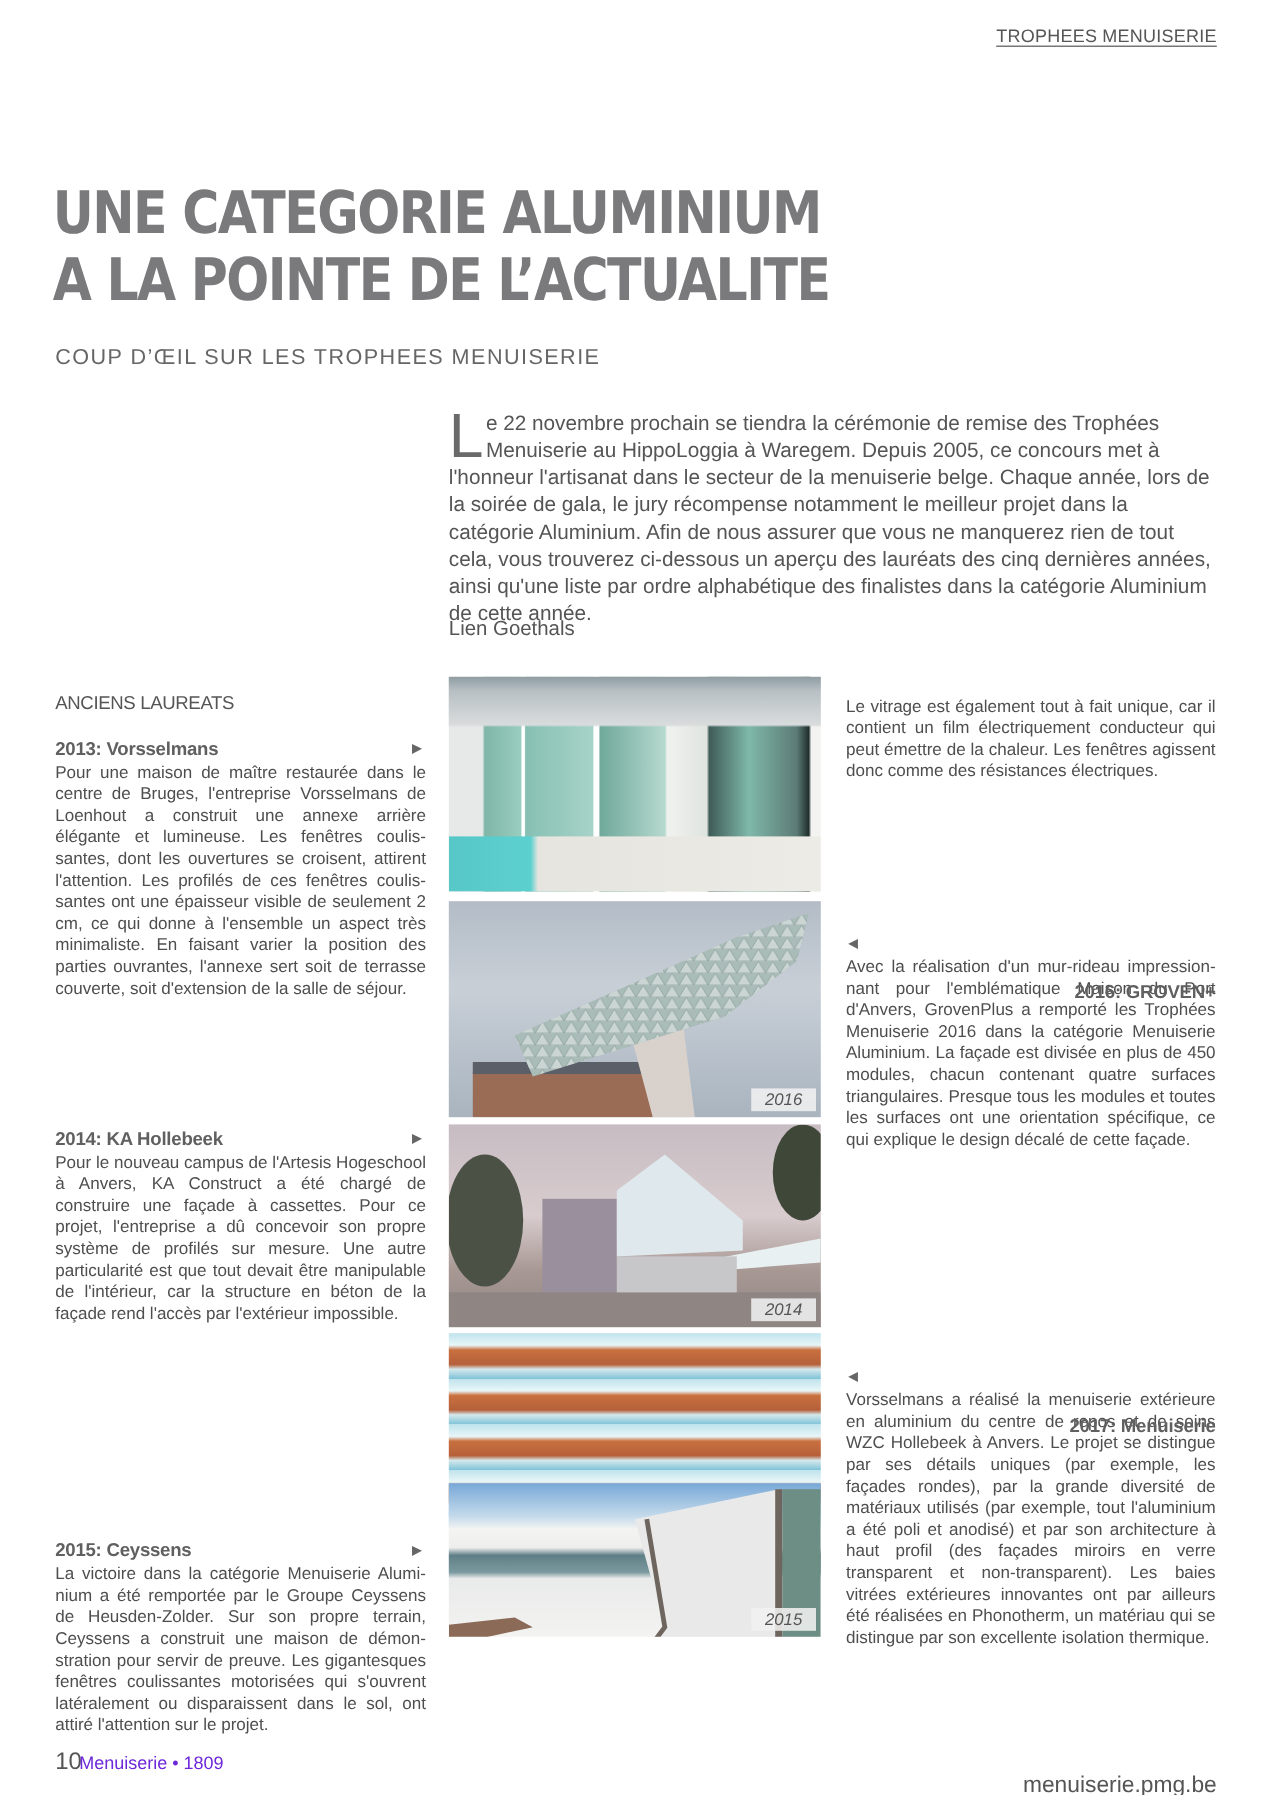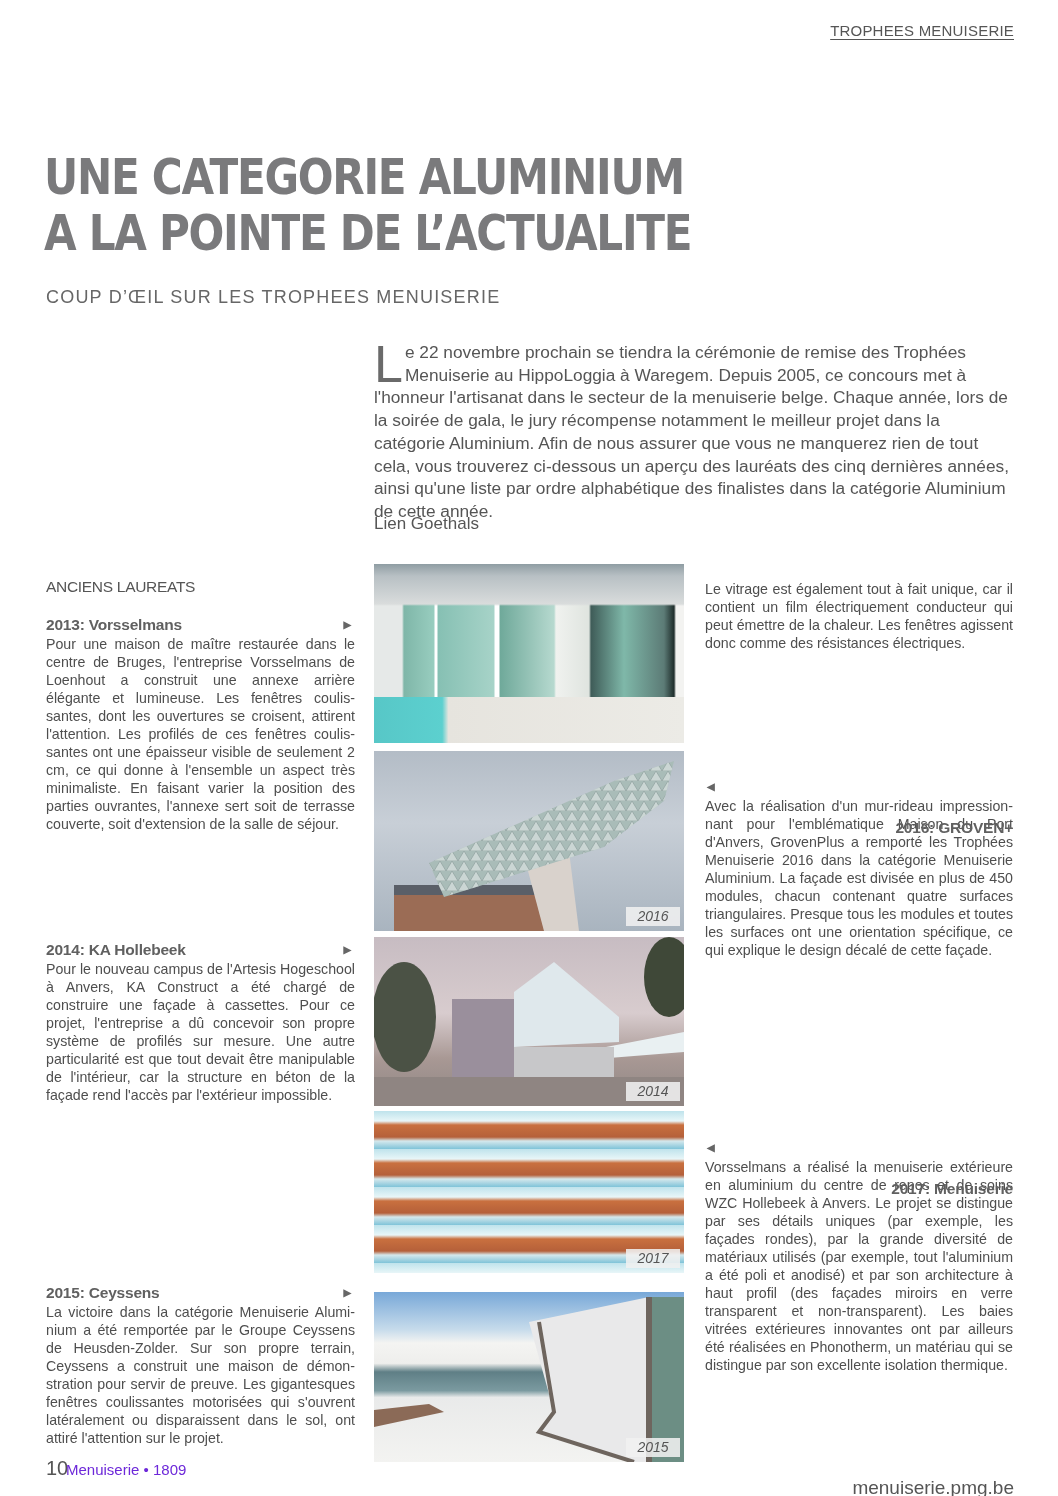--- a/index.html
+++ b/index.html
@@ -32,21 +32,21 @@
   .p2013 { top: 564px; height: 179px;
     background:
       linear-gradient(180deg, #8f9da3 0px, #b8c0c4 12px, #d9dcdc 40px, transparent 42px),
       linear-gradient(90deg, #e6e9e8 0px, #e6e9e8 28px, #7fb6a8 30px, #98cdbf 60px, #ffffff 61px, #ffffff 63px, #86c0b3 64px, #a7d3c8 120px, #ffffff 121px, #ffffff 125px, #6fa99a 126px, #b6d9cf 180px, #f0f2ef 182px, #dfe4df 215px, #3f5c58 217px, #7fb8a9 250px, #5c7b76 290px, #1f2e2c 300px, #f3f3f1 302px);
   }
   .p2013::after { content: ""; position: absolute; left: 0; bottom: 0; width: 100%; height: 46px; background: linear-gradient(90deg, #57c7c7 0%, #5cd0cf 22%, #e6e4de 24%, #ecebe6 100%); }
 
   .p2016 { top: 751px; height: 180px; background: linear-gradient(180deg, #b3bcc6 0%, #c8cfd7 40%, #a9b4bf 100%); }
   .p2014 { top: 937px; height: 169px; background: linear-gradient(180deg, #c7bcc2 0%, #d8ccce 45%, #a89894 72%, #8f8684 100%); }
   .p2017 { top: 1111px; height: 162px; background: repeating-linear-gradient(180deg, #bfe3ec 0px, #e8f6f8 10px, #c9703f 14px, #b5603a 26px, #d5e8ec 30px, #7fc3d8 38px); }
-  .p2015 { top: 1292px; height: 170px; background: linear-gradient(180deg, #78a8d8 0%, #c6dbeb 22%, #f4f4f2 30%, #eeeeec 42%, #5f7f86 47%, #7b9aa0 58%, #e9eaea 62%, #f3f3f1 100%); padding-left: 22px; }
+  .p2015 { top: 1236px; height: 128px; background: linear-gradient(180deg, #78a8d8 0%, #c6dbeb 22%, #f4f4f2 30%, #eeeeec 42%, #5f7f86 47%, #7b9aa0 58%, #e9eaea 62%, #f3f3f1 100%); padding-left: 22px; }
 
   .footer-page { position: absolute; left: 46px; top: 1457px; font-size: 20px; color: #555; }
   .footer-mag { position: absolute; left: 66px; top: 1461px; font-size: 15px; color: #6d28d9; }
   .footer-url { position: absolute; right: 44px; top: 1457px; font-size: 19px; color: #555; text-decoration: underline; text-decoration-thickness: 1px; text-underline-offset: 3px; margin-top: 20px; }
 </style>
 </head>
 <body>
 
 <div class="section-tag">TROPHEES MENUISERIE</div>
 

